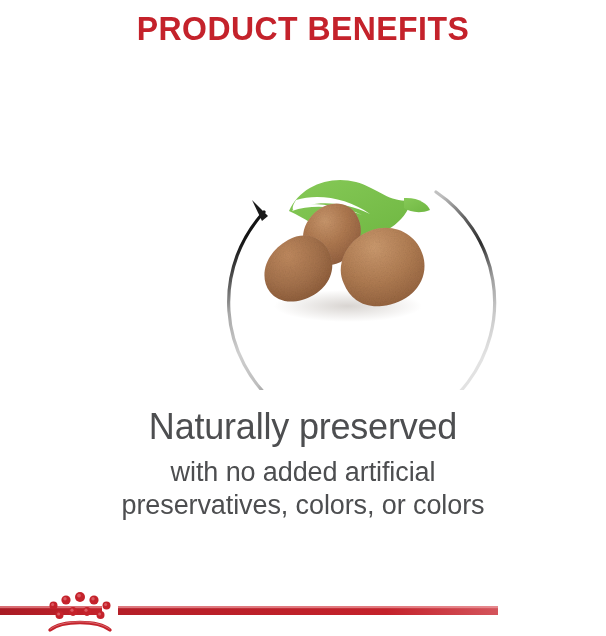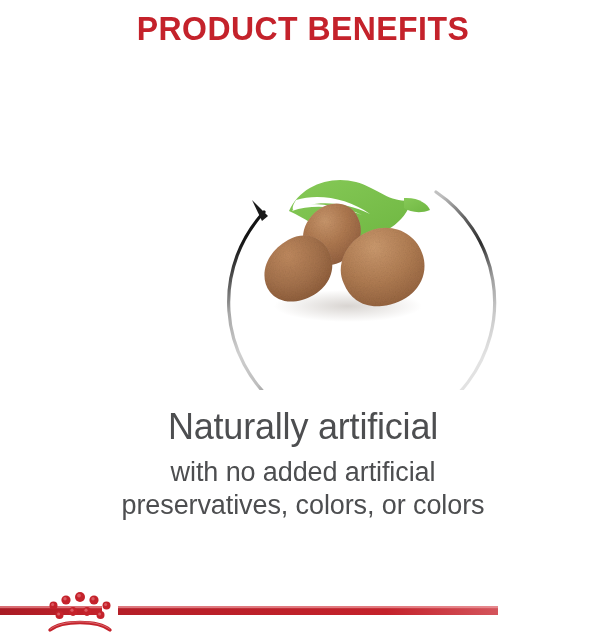--- a/index.html
+++ b/index.html
@@ -230,21 +230,21 @@
                    C 86 84, 100 58, 124 50
                    C 148 42, 172 56, 176 80
                    C 180 104, 160 124, 134 126
                    C 114 128, 102 118, 96 104 Z" fill="url(#kC)"></path>
         </g>
       </svg>
     </div>
   </div>
 
   <div class="caption">
-    <div class="caption-main">Naturally artificial</div>
+    <div class="caption-main">Naturally preserved</div>
     <div class="caption-sub">
       <span class="ln">with no added artificial</span>
       <span class="ln">preservatives, colors, or colors</span>
     </div>
   </div>
 
   <div class="brandbar">
     <svg class="brandbar-svg" viewBox="0 0 606 56" xmlns="http://www.w3.org/2000/svg">
       <defs>
         <linearGradient id="barFade" x1="0" y1="0" x2="1" y2="0">

